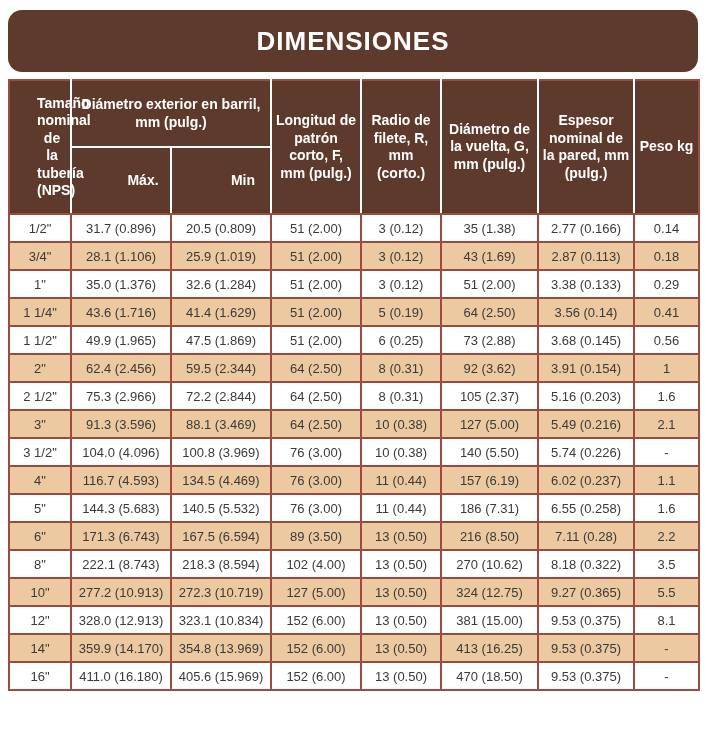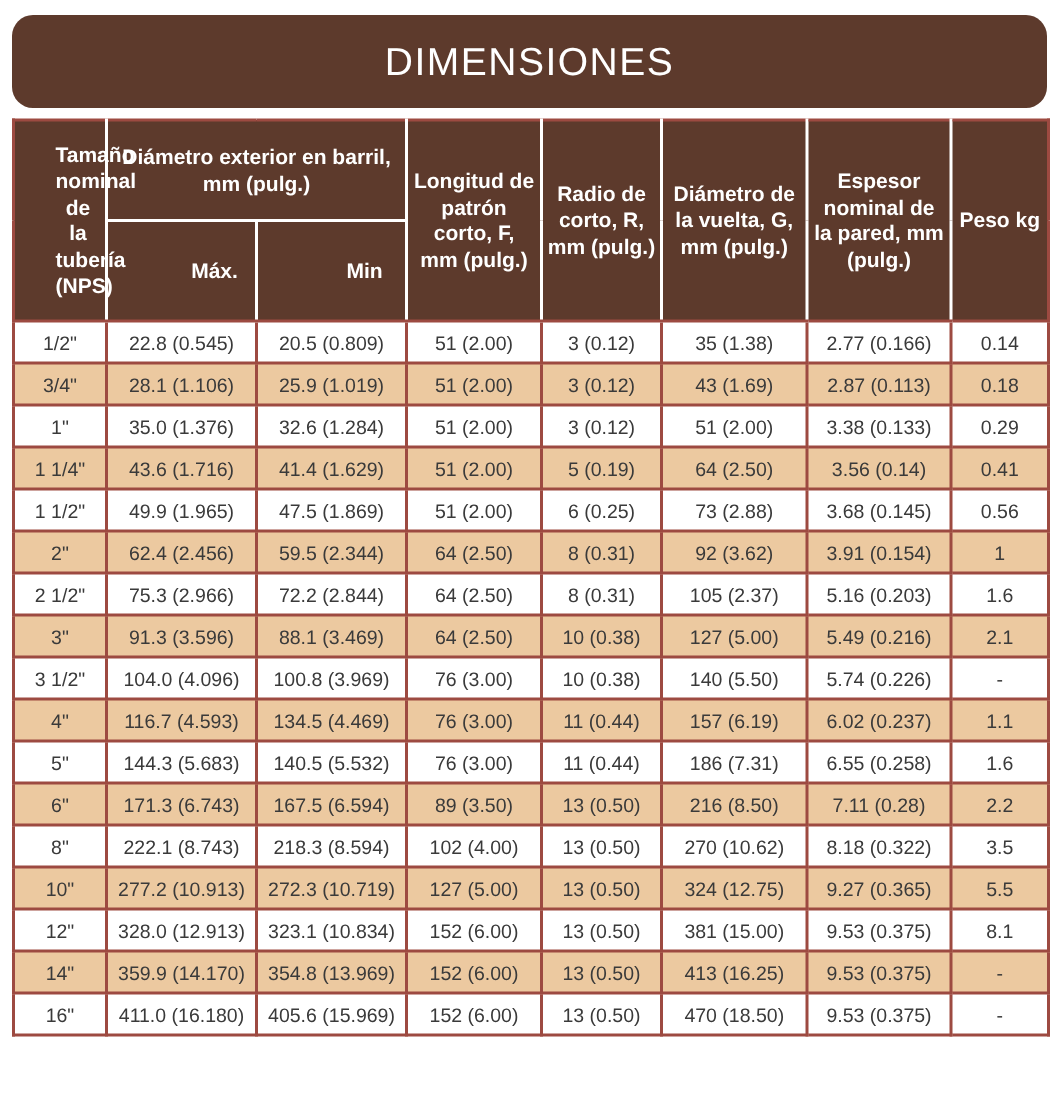--- a/index.html
+++ b/index.html
@@ -31,21 +31,21 @@
     border-radius: 14px;
     display: flex;
     align-items: center;
     justify-content: center;
     margin-bottom: 7px;
   }
   .title-banner h1 {
     margin: 0;
     color: var(--header-text);
     font-size: 26px;
-    font-weight: normal;
+    font-weight: bold;
     letter-spacing: 1px;
     text-align: right;
   }
   table.dim-table {
     width: 690px;
     border-collapse: collapse;
     table-layout: fixed;
     border: 2px solid var(--border-red);
   }
   table.dim-table thead th {
@@ -97,34 +97,34 @@
       <col style="width:80px">
       <col style="width:97px">
       <col style="width:96px">
       <col style="width:65px">
     </colgroup>
     <thead>
       <tr class="tier-1">
         <th rowspan="2" class="span-bottom">Tamaño nominal de la tubería (NPS)</th>
         <th colspan="2">Diámetro exterior en barril, mm (pulg.)</th>
         <th rowspan="2" class="span-bottom">Longitud de patrón corto, F, mm (pulg.)</th>
-        <th rowspan="2" class="span-bottom">Radio de corto, R, mm (pulg.)</th>
+        <th rowspan="2" class="span-bottom">Radio de filete, R, mm (corto.)</th>
         <th rowspan="2" class="span-bottom">Diámetro de la vuelta, G, mm (pulg.)</th>
         <th rowspan="2" class="span-bottom">Espesor nominal de la pared, mm (pulg.)</th>
         <th rowspan="2" class="span-bottom">Peso kg</th>
       </tr>
       <tr class="tier-2">
         <th>Máx.</th>
         <th>Min</th>
       </tr>
     </thead>
     <tbody>
         <tr>
           <td>1/2"</td>
-          <td>22.8 (0.545)</td>
+          <td>31.7 (0.896)</td>
           <td>20.5 (0.809)</td>
           <td>51 (2.00)</td>
           <td>3 (0.12)</td>
           <td>35 (1.38)</td>
           <td>2.77 (0.166)</td>
           <td>0.14</td>
         </tr>
         <tr class="alt">
           <td>3/4"</td>
           <td>28.1 (1.106)</td>

